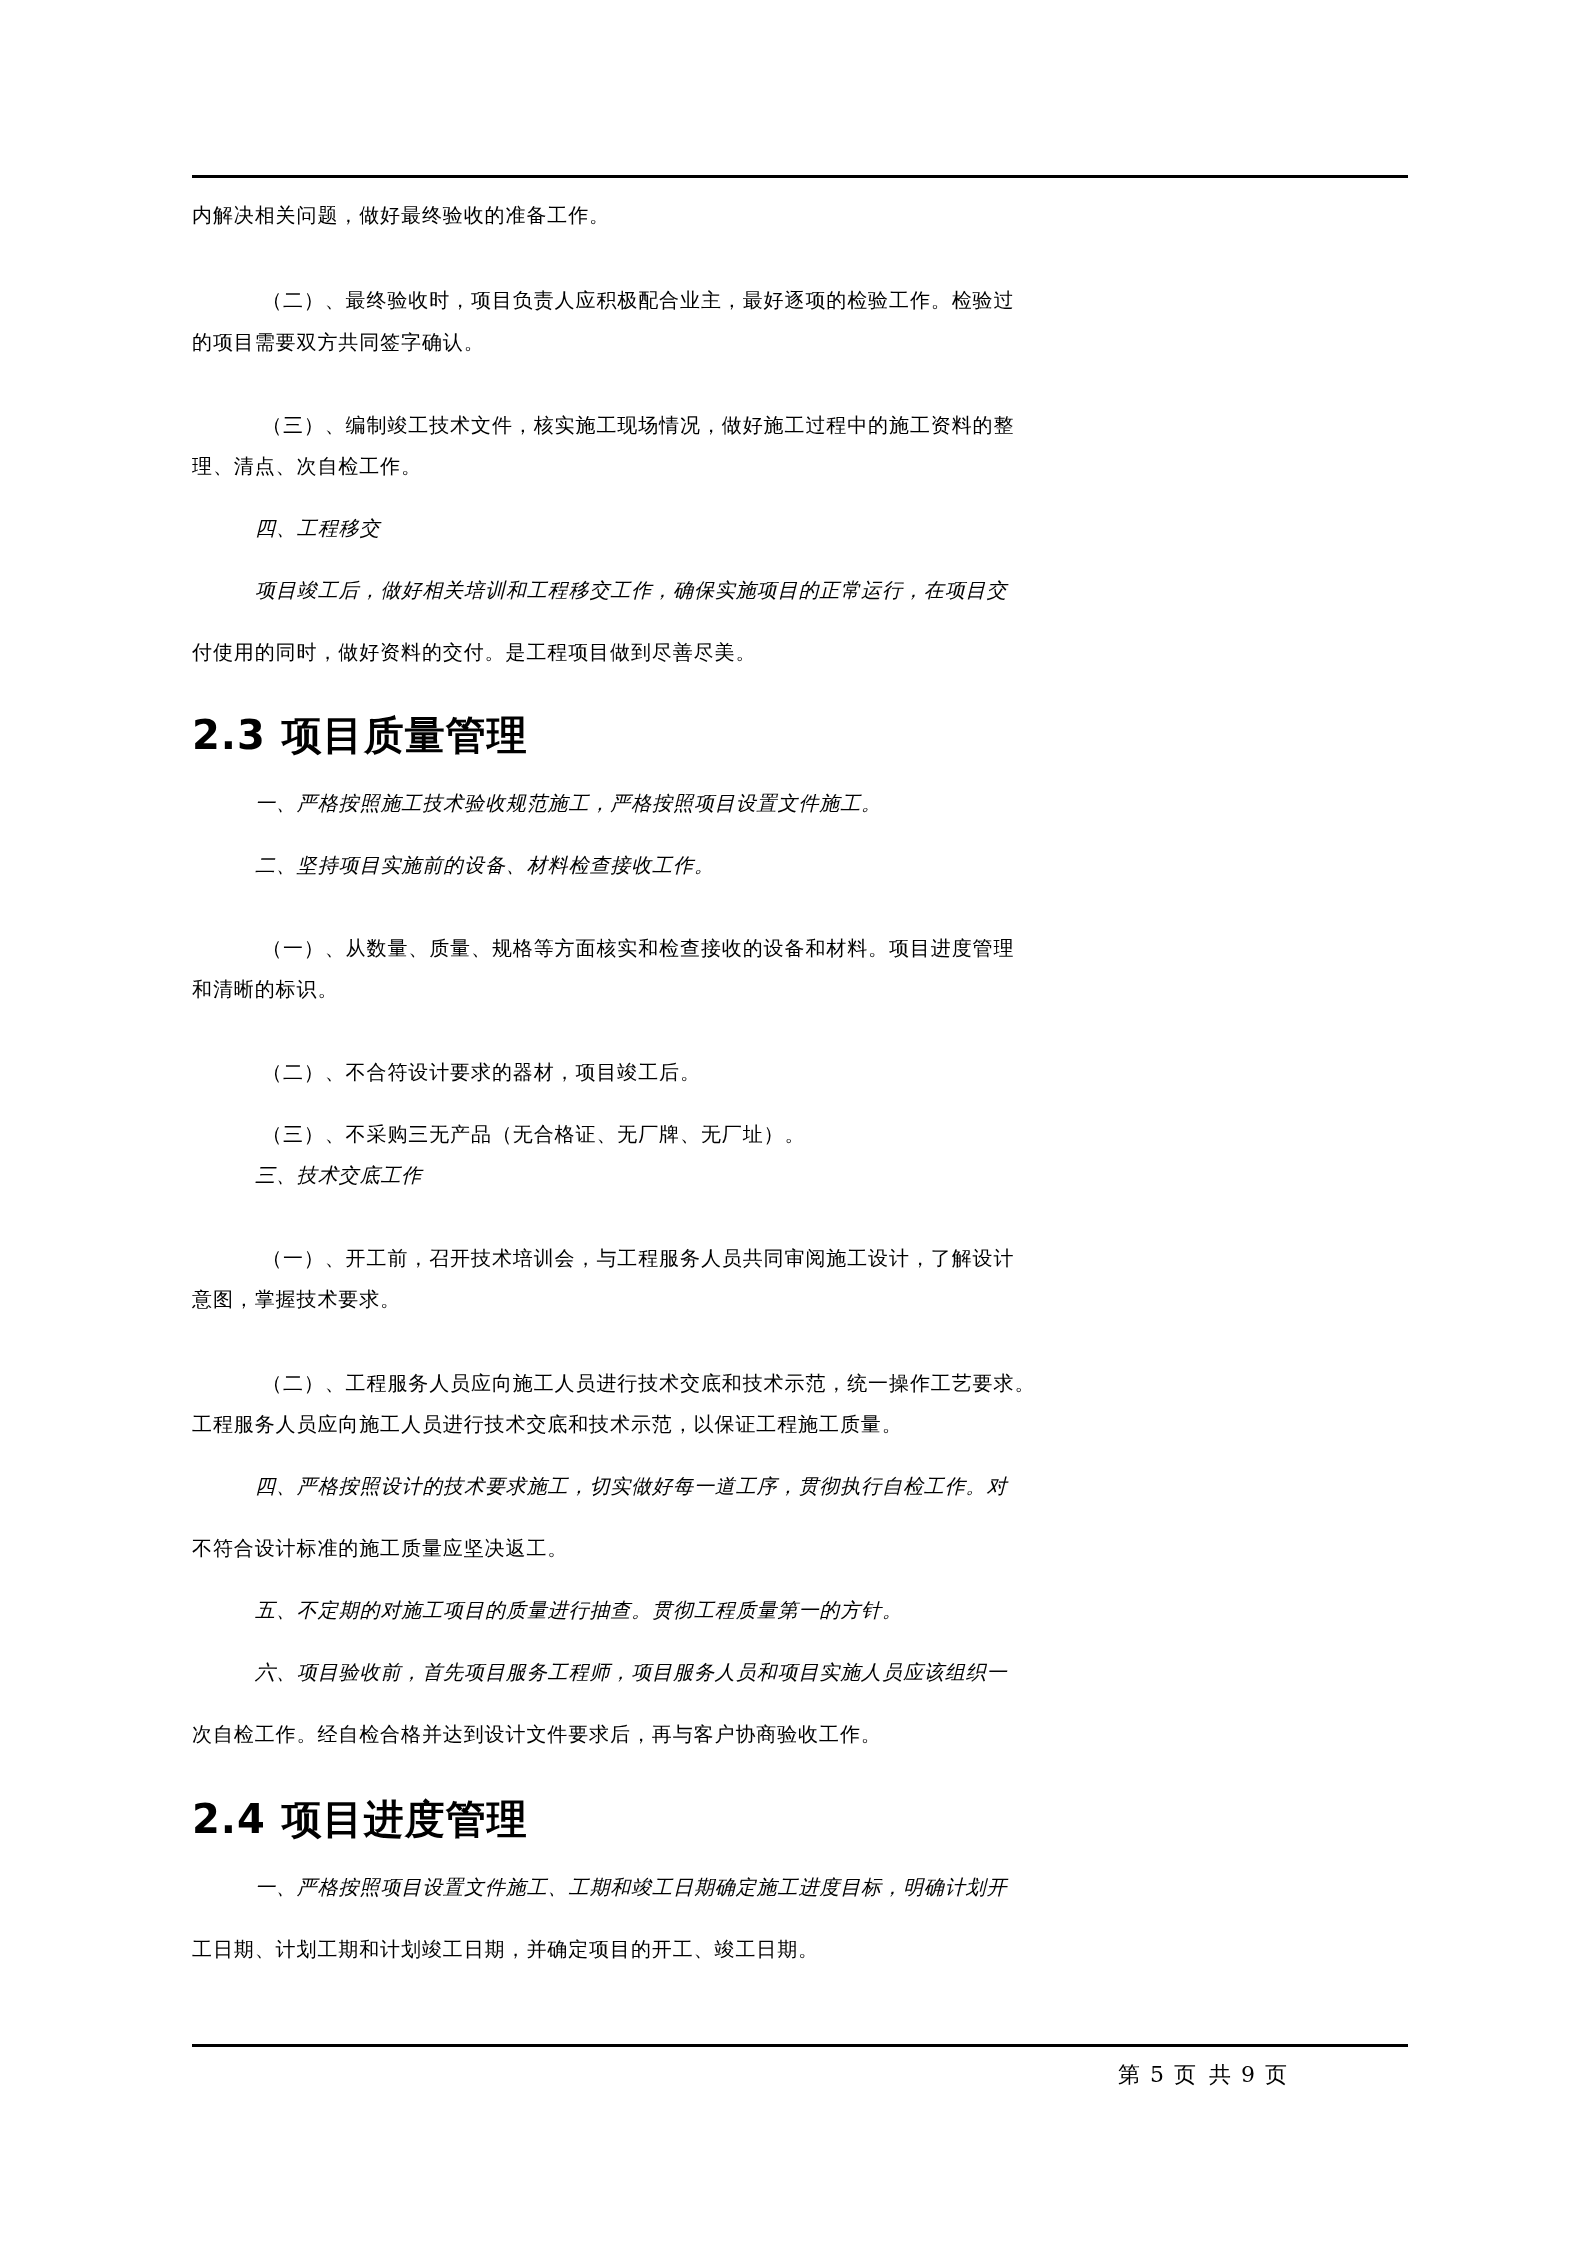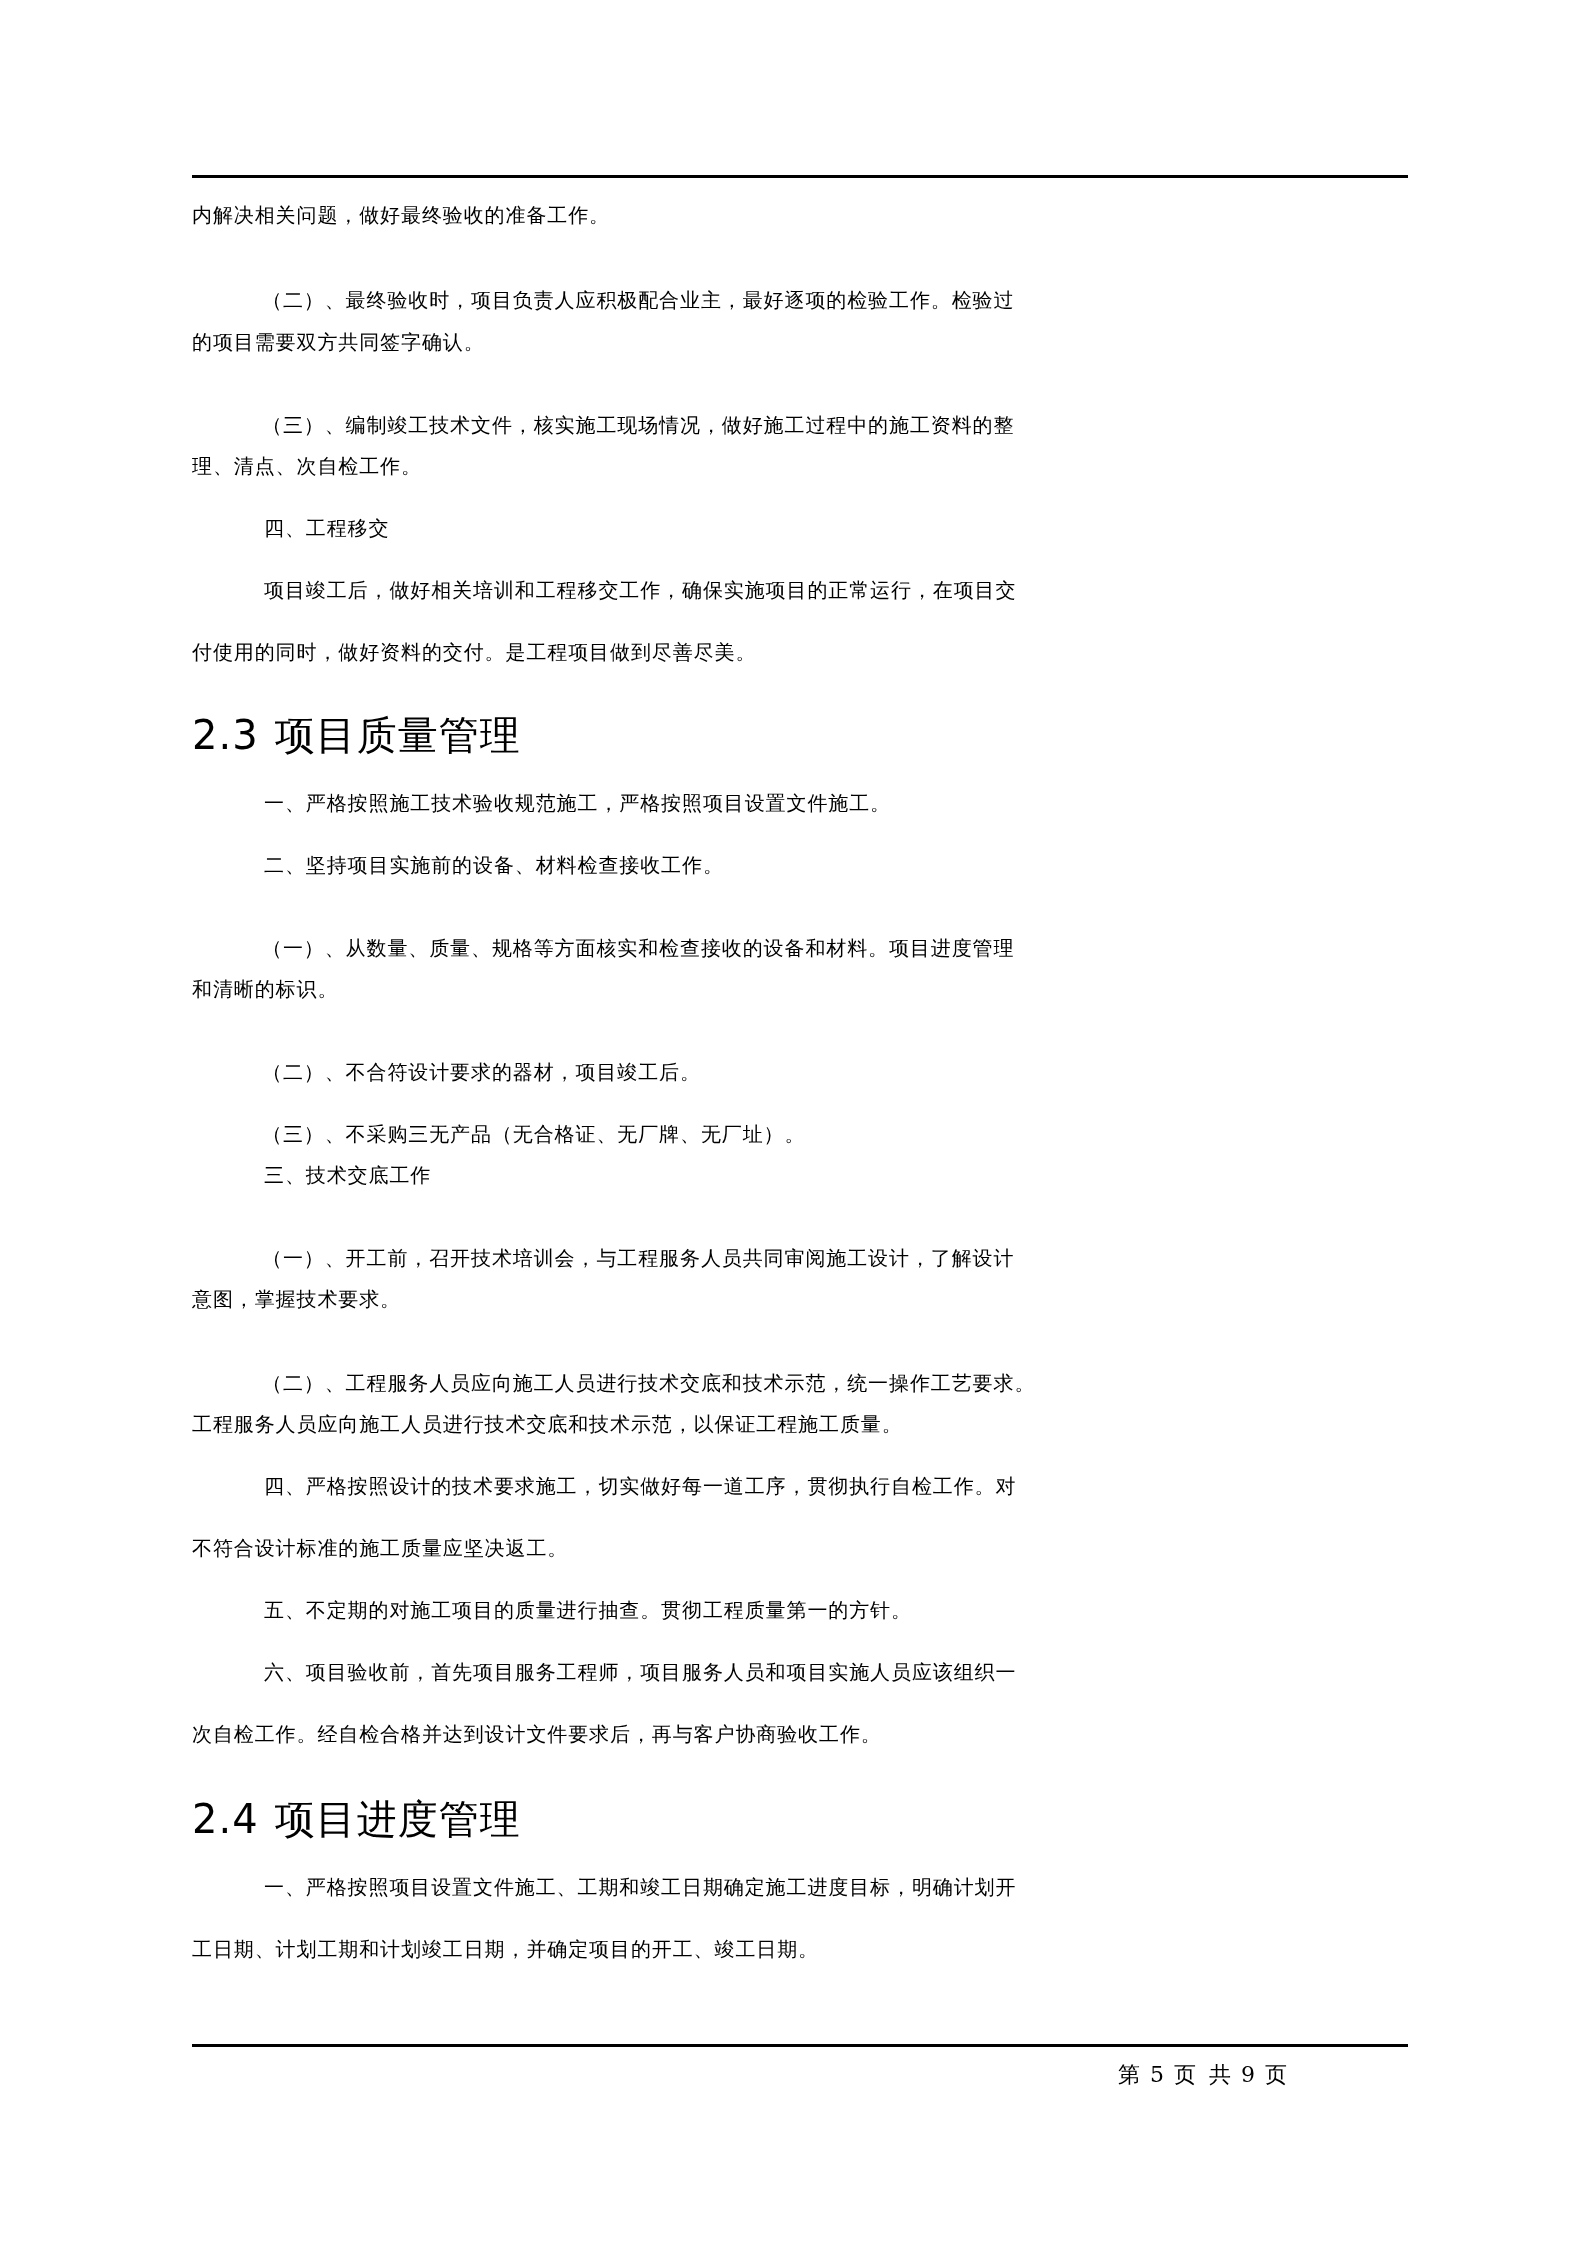--- a/index.html
+++ b/index.html
@@ -10,25 +10,25 @@
   }
   .rule {
     position: absolute; left: 192px; width: 1216px; height: 3px; background: #000;
   }
   #top-rule { top: 175px; }
   #bottom-rule { top: 2044px; }
   .line {
     position: absolute; left: 192px; width: 1216px;
     font-size: 20px; line-height: 34px; white-space: nowrap; letter-spacing: 0.9px;
   }
-  .indent { left: 264px; }
+  .indent { left: 255px; font-style: italic; }
   .indent-p { left: 262px; margin-top: 21px; }
   .heading {
     position: absolute; left: 192px;
-    font-size: 40px; line-height: 46px; white-space: nowrap; letter-spacing: 1px;
+    font-size: 40px; line-height: 46px; white-space: nowrap; letter-spacing: 1px; font-weight: bold;
   }
   .heading .num { margin-right: 16px; }
   .footer {
     position: absolute; left: 1118px; top: 2062px;
     font-family: "DejaVu Serif", "Liberation Serif", serif;
     font-size: 22px; line-height: 26px; white-space: nowrap; word-spacing: 6px; text-align: right;
   }
   .footer span { margin-right: 10px; }
 </style>
 </head>

